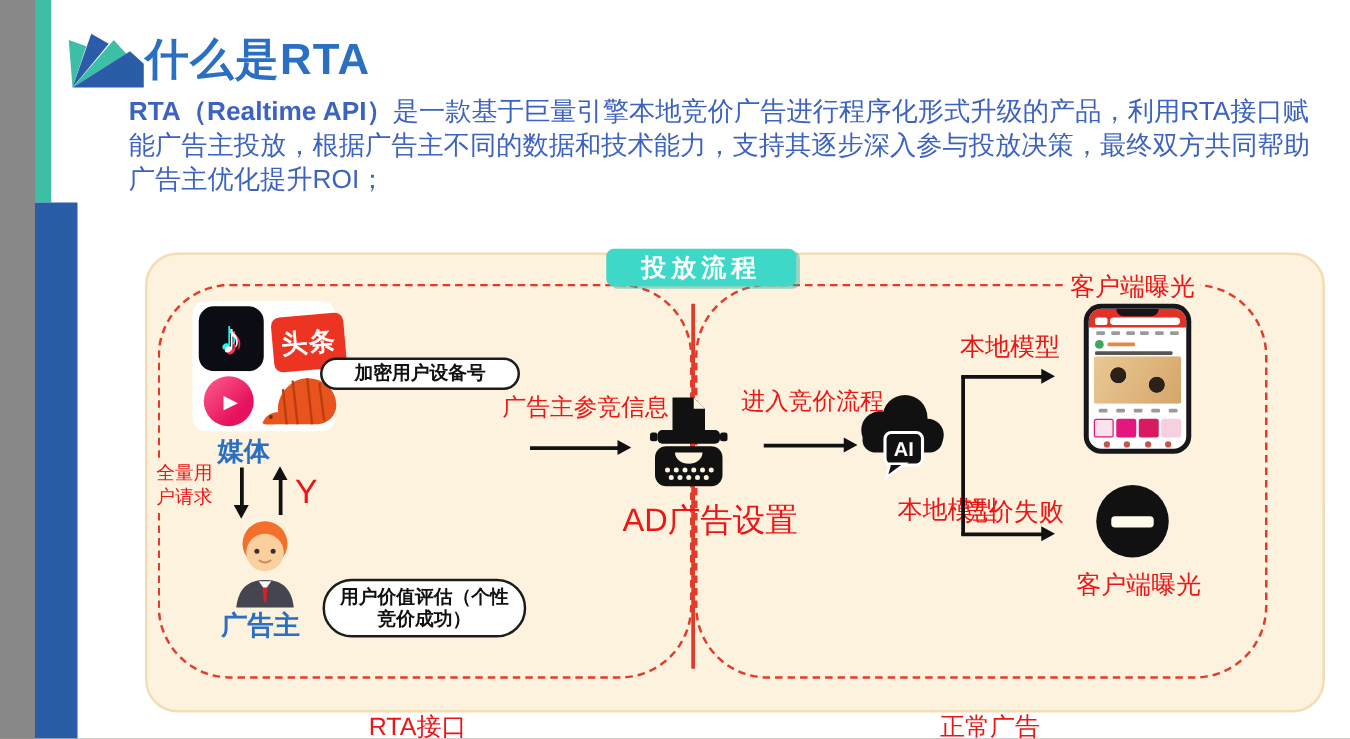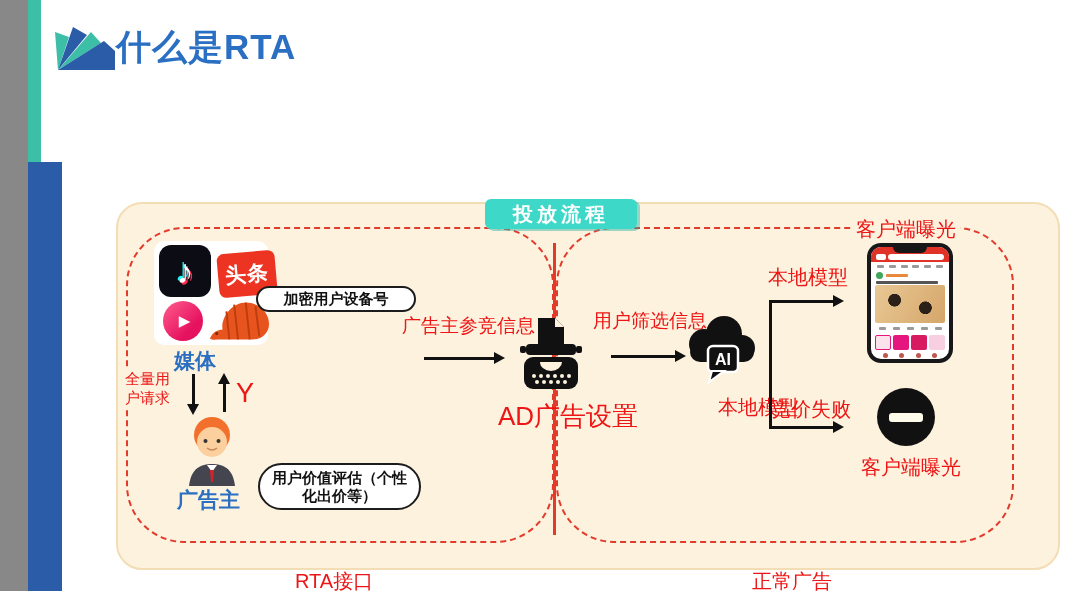--- a/index.html
+++ b/index.html
@@ -103,20 +103,21 @@
   <div class="abs bar-blue"></div>
 
   <svg class="abs" style="left:26px;top:24px" width="62" height="50" viewBox="0 0 62 50">
     <polygon points="4,46 1,8 15,13" fill="#3CBFA6"></polygon>
     <polygon points="4,46 19,3 33,11" fill="#2A5CA8"></polygon>
     <polygon points="4,46 37,8 47,19" fill="#3CBFA6"></polygon>
     <polygon points="4,46 50,17 61,27 61,46" fill="#2A5CA8"></polygon>
   </svg>
 
   <div class="abs page-title nowrap">什么是RTA</div>
+  <p class="abs intro"><b>RTA（Realtime API）</b><span>是一款基于巨量引擎本地竞价广告进行程序化形式升级的产品，利用RTA接口赋能广告主投放，根据广告主不同的数据和技术能力，支持其逐步深入参与投放决策，最终双方共同帮助广告主优化提升ROI；</span></p>
 
   <div class="abs panel"></div>
   <div class="abs dashed-rect dash-left"></div>
   <div class="abs dashed-rect dash-right"></div>
   <div class="abs center-line"></div>
   <div class="abs pill">投放流程</div>
 
   <div class="abs apps-bg"></div>
   <div class="tile douyin">♪</div>
   <div class="tile toutiao">头条</div>
@@ -149,21 +150,21 @@
     <circle cx="37.5" cy="33" r="2" fill="#333"></circle>
     <path d="M26,40 q5,4 10,0" stroke="#C98B5A" stroke-width="1.6" fill="none"></path>
     <path d="M8,78 C10,60 20,56 31,56 C42,56 52,60 54,78 Z" fill="#45454F"></path>
     <polygon points="26,57 36,57 31,64" fill="#fff"></polygon>
     <polygon points="29,62 33,62 32,74 30,74" fill="#D2222A"></polygon>
   </svg>
   <div class="abs blue-label nowrap" style="left:149px;top:486px;font-size:21px">广告主</div>
 
   <div class="bubble bub3">
     <span>用户价值评估（个性</span>
-    <span>化出价等）</span>
+    <span>竞价成功）</span>
   </div>
 
   <div class="abs red-label nowrap" style="left:374px;top:313px;font-size:19px">广告主参竞信息</div>
   <div class="hline" style="left:396px;top:357px;width:72px"></div>
   <div class="tri tri-right" style="left:466px;top:352px"></div>
 
   <svg class="abs" style="left:484px;top:316px" width="76" height="80" viewBox="0 0 76 80">
     <polygon points="26,2 43,2 52,11 52,28 26,28" fill="#111"></polygon>
     <polygon points="43,2 43,11 52,11" fill="#FCF2DE"></polygon>
     <rect x="14" y="28" width="50" height="11" rx="4" fill="#111"></rect>
@@ -180,21 +181,21 @@
         <circle cx="57" cy="60" r="2"></circle>
       <circle cx="25" cy="66" r="2"></circle>
         <circle cx="32" cy="66" r="2"></circle>
         <circle cx="39" cy="66" r="2"></circle>
         <circle cx="46" cy="66" r="2"></circle>
         <circle cx="53" cy="66" r="2"></circle>
     </g>
   </svg>
   <div class="abs red-label nowrap" style="left:470px;top:399px;font-size:26px">AD广告设置</div>
 
-  <div class="abs red-label nowrap" style="left:565px;top:308px;font-size:19px">用户筛选信息</div>
+  <div class="abs red-label nowrap" style="left:565px;top:308px;font-size:19px">进入竞价流程</div>
   <div class="hline" style="left:583px;top:355px;width:66px"></div>
   <div class="tri tri-right" style="left:647px;top:350px"></div>
 
   <svg class="abs" style="left:654px;top:310px" width="76" height="76" viewBox="0 0 76 76">
     <circle cx="22" cy="34" r="15" fill="#111"></circle>
     <circle cx="42" cy="24" r="18" fill="#111"></circle>
     <circle cx="60" cy="38" r="13" fill="#111"></circle>
     <rect x="8" y="32" width="64" height="20" rx="10" fill="#111"></rect>
     <rect x="26" y="36" width="30" height="26" rx="5" fill="#111" stroke="#fff" stroke-width="2.5"></rect>
     <polygon points="30,61 42,61 27,72" fill="#111" stroke="#fff" stroke-width="2"></polygon>

